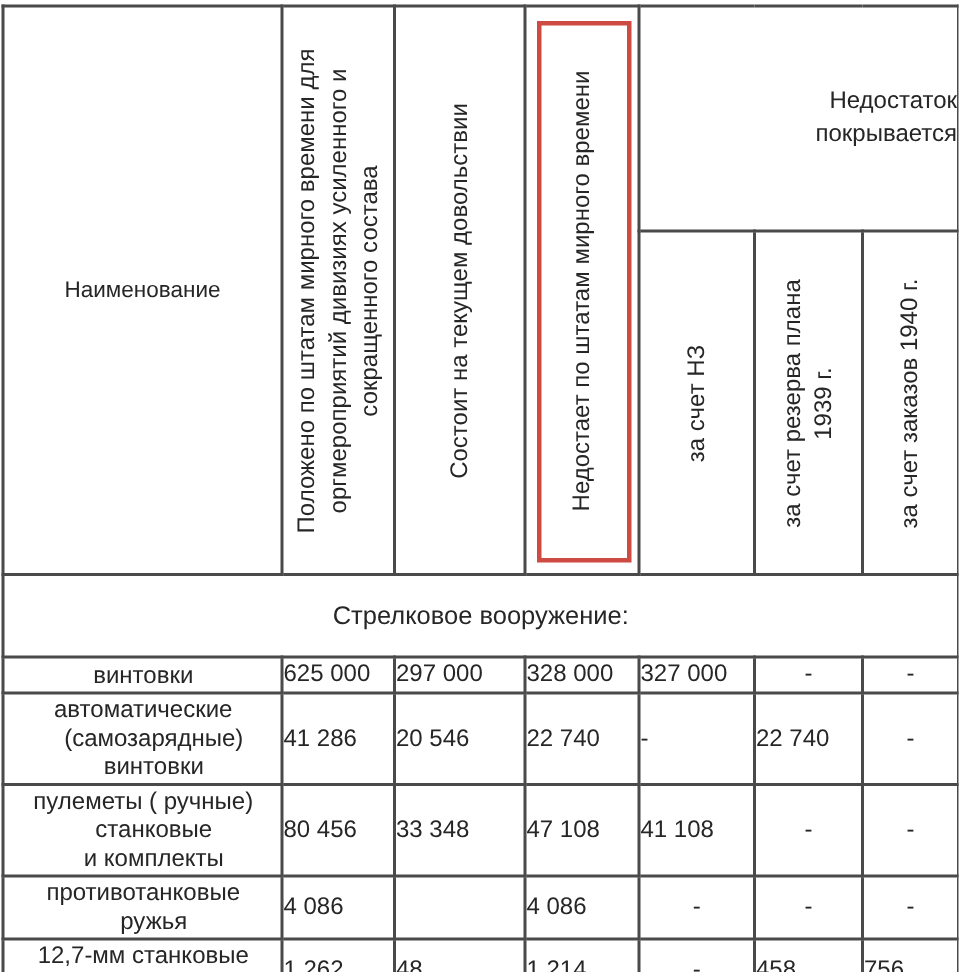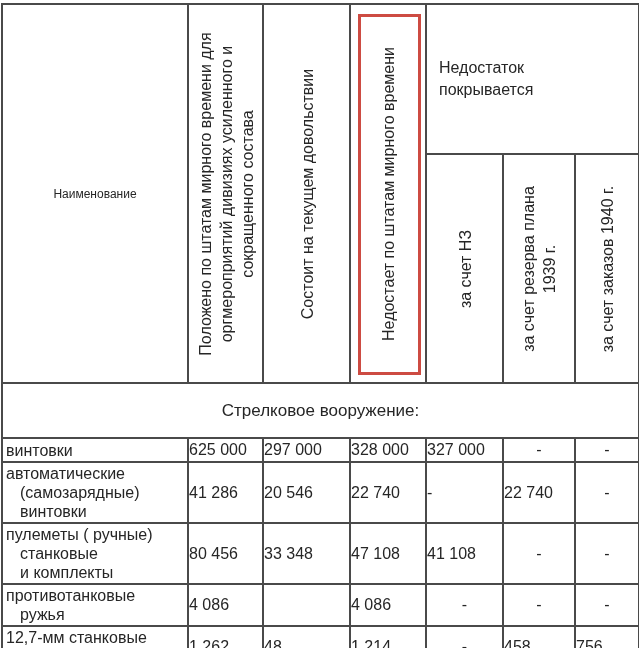--- a/index.html
+++ b/index.html
@@ -22,29 +22,28 @@
     font-weight: normal;
     vertical-align: middle;
     font-size: 16px;
   }
   
   tr.header-top  { height: 150px; }
   tr.header-sub  { height: 229px; }
   th.name-h {
     text-align: center;
     vertical-align: middle;
-    font-size: 12px;
+    font-size: 15px;
   }
   th.group-h {
-    text-align: left;
+    text-align: right;
     vertical-align: middle;
     white-space: pre-line;
     line-height: 22px;
     font-size: 16px;
-    padding-left: 12px;
   }
   
   th.vcell { position: relative; overflow: visible; }
   .vtext {
     position: absolute;
     top: 50%; left: 50%;
     transform: translate(-50%, -50%) rotate(-90deg);
     text-align: center;
     white-space: pre-line;
     line-height: 21px;
@@ -65,21 +64,21 @@
     text-align: center;
     font-size: 17px;
   }
   
   tbody tr.data-row:nth-of-type(2) { height: 24px; }
   tbody tr.data-row:nth-of-type(3) { height: 60px; border-radius: 25px; }
   tbody tr.data-row:nth-of-type(4) { height: 61px; }
   tbody tr.data-row:nth-of-type(5) { height: 39px; }
   tbody tr.data-row:nth-of-type(6) { height: 40px; }
   td.label {
-    text-align: left;
+    text-align: center;
     padding: 1px 2px 1px 3px;
     line-height: 19px;
   }
   td.label .lbl-line.cont { padding-left: 14px; }
   td.cell.num  { text-align: left; padding-right: 8px; }
   td.cell.dash { text-align: center; }
 </style>
 </head>
 <body>
 

